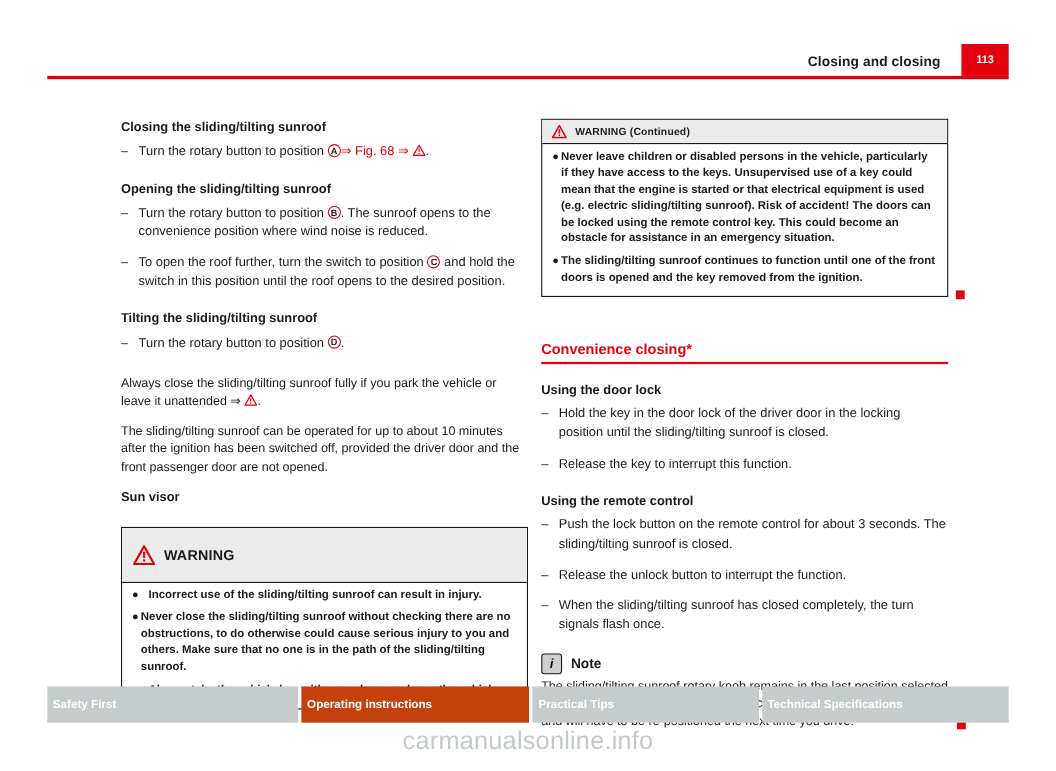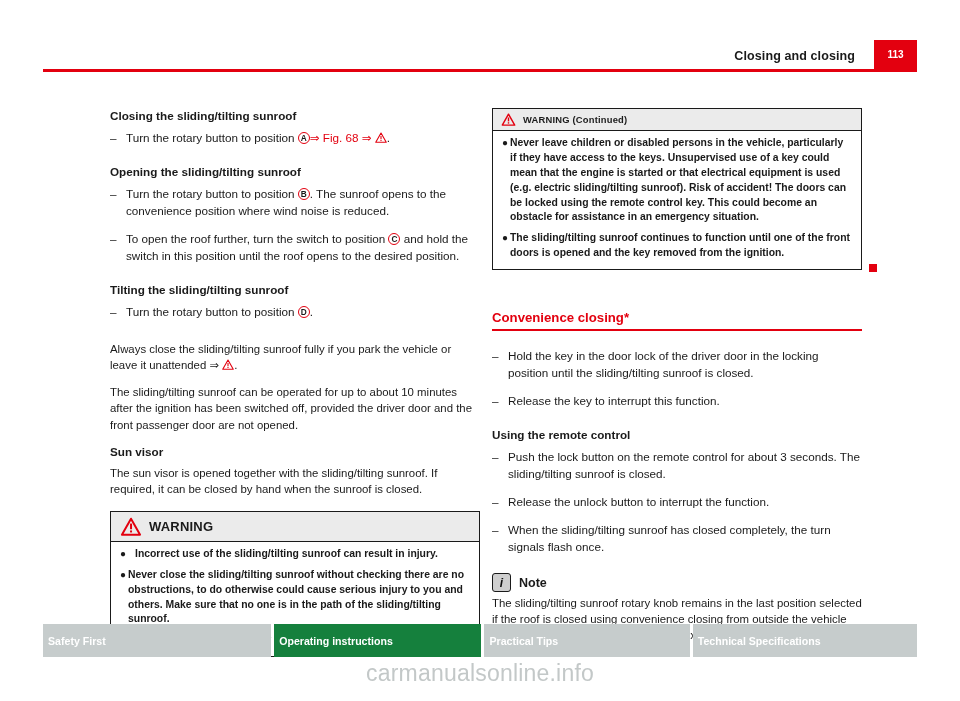--- a/index.html
+++ b/index.html
@@ -129,21 +129,21 @@
     position: relative;
   }
   .notice-head {
     background: #ebebeb;
     border-bottom: 1.2px solid #1a1a1a;
     display: flex;
     align-items: center;
     gap: 7px;
     padding: 4px 8px;
   }
-  .notice-head.big   { padding: 5px 9px; }
+  .notice-head.big   { padding: 15px 9px; }
   .notice-head-label {
     font-size: 13px;
     font-weight: bold;
     letter-spacing: 0.2px;
     color: #1a1a1a;
   }
   .notice-head.small .notice-head-label { font-size: 9.4px; }
   .notice-body { padding: 5px 9px 7px 9px; }
 
   .bullet-item {
@@ -226,21 +226,21 @@
     height: 33px;
     display: flex;
     align-items: center;
     padding-left: 5px;
     font-size: 10.6px;
     font-weight: bold;
     color: #ffffff;
     background: #c6cccc;
     box-sizing: border-box;
   }
-  .tab.active { background: #15803d; }
+  .tab.active { background: #c2410c; }
   .tab-1 { width: 229px; }
   .tab-2 { width: 208px; }
   .tab-3 { width: 206px; }
   .tab-4 { width: 225px; }
 
   
   .watermark {
     position: absolute;
     left: 0;
     top: 660px;
@@ -302,21 +302,20 @@
   <p class="body spaced"><span>Always close the sliding/tilting sunroof fully if you park the vehicle or leave it unattended ⇒ </span><svg class="tri-inline" viewBox="0 0 24 22">
         <path d="M12 2 L22.5 20.5 L1.5 20.5 Z" fill="none" stroke="#e3000f" stroke-width="2.2" stroke-linejoin="round"></path>
         <rect x="10.9" y="8" width="2.2" height="6.4" fill="#e3000f"></rect>
         <rect x="10.9" y="15.8" width="2.2" height="2.2" fill="#e3000f"></rect>
       </svg><span>.</span></p>
 
   <p class="body spaced">The sliding/tilting sunroof can be operated for up to about 10 minutes after the ignition has been switched off, provided the driver door and the front passenger door are not opened.</p>
 
   <h3 class="sub">Sun visor</h3>
 
-  <p class="body">The sun visor is opened together with the sliding/tilting sunroof. If required, it can be closed by hand when the sunroof is closed.</p>
 
   <div style="height:14px"></div>
 
   <div class="notice">
     <div class="notice-head big">
       <svg width="22" height="19" viewBox="0 0 24 22">
           <path d="M12 2 L22.5 20.5 L1.5 20.5 Z" fill="none" stroke="#e3000f" stroke-width="2.3" stroke-linejoin="round"></path>
           <rect x="10.9" y="7.6" width="2.3" height="6.6" fill="#e3000f"></rect>
           <rect x="10.9" y="15.6" width="2.3" height="2.3" fill="#e3000f"></rect>
         </svg>
@@ -361,20 +360,21 @@
       </div>
     </div>
     <div class="end-sq" style="right:-16px; bottom:-3px;"></div>
   </div>
 
   <div style="height:40px"></div>
 
   <div class="sec-head">Convenience closing*</div>
   <div class="sec-rule"></div>
 
+  <h3 class="sub">Using the door lock</h3>
 
   <div class="dash-item">
     <span class="dash">–</span>
     <span class="dash-text">Hold the key in the door lock of the driver door in the locking position until the sliding/tilting sunroof is closed.</span>
   </div>
   <div class="dash-item">
     <span class="dash">–</span>
     <span class="dash-text">Release the key to interrupt this function.</span>
   </div>
 

